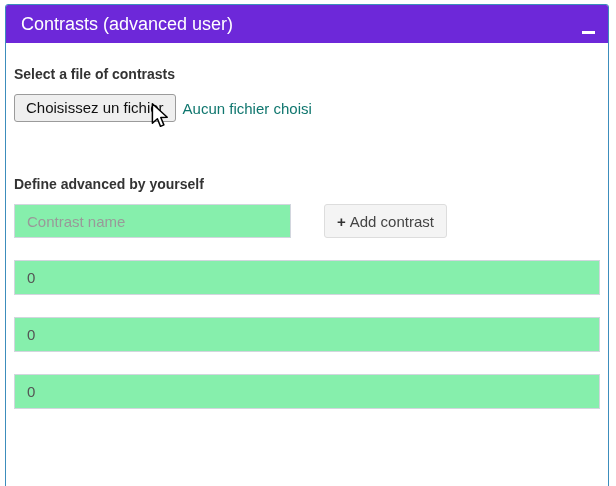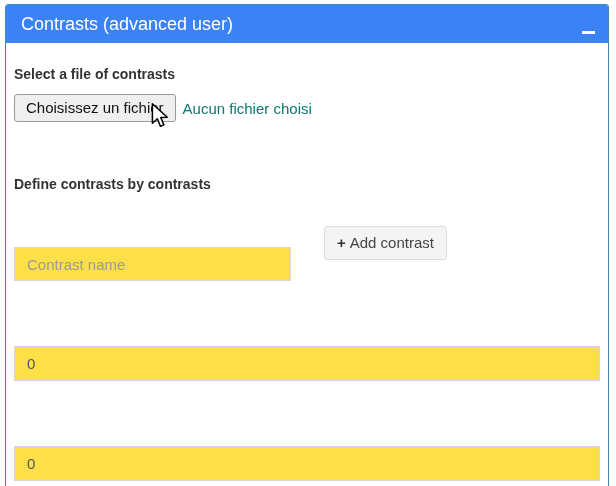--- a/index.html
+++ b/index.html
@@ -12,21 +12,21 @@
   .box{
     position:absolute;left:5px;top:4px;width:604px;height:560px;
     background:#ffffff;
     border:1px solid #3c8dbc;
     border-radius:3px;
     box-sizing:border-box;
   }
   .box-header{
     position:relative;
     height:38px;
-    background:#3b82f6;
+    background:#6d28d9;
     border-radius:2px 2px 0 0;
     color:#ffffff;
     padding:0 15px;
     box-sizing:border-box;
   }
   .box-title{
     font-size:18px;
     line-height:38px;
     font-weight:400;
     color:#ffffff;
@@ -80,24 +80,23 @@
   .define-group{margin-top:54px;}
   .define-row{display:flex;align-items:center;}
   .text-input, .num-input{
     box-sizing:border-box;
     height:34px;
     padding:6px 12px;
     border:1px solid #d2d6de;
     border-radius:0;
     font-size:15px;
     color:#555555;
-    background:#fde047;
+    background:#86efac;
     font-family:"Liberation Sans","DejaVu Sans",sans-serif;
     outline:none;
-    margin-top:43px;
   }
   .text-input{width:277px;}
   .text-input::placeholder{color:#999999;opacity:1;}
   .num-input{width:100%;height:35px;}
   .add-btn{
     margin-left:33px;
     display:inline-flex;
     align-items:center;
     box-sizing:border-box;
     height:34px;
@@ -141,21 +140,21 @@
 
     <div class="file-group">
       <label class="control-label">Select a file of contrasts</label>
       <div class="file-row">
         <span class="file-button">Choisissez un fichier</span>
         <span class="file-status">Aucun fichier choisi</span>
       </div>
     </div>
 
     <div class="define-group">
-      <label class="control-label">Define contrasts by contrasts</label>
+      <label class="control-label">Define advanced by yourself</label>
       <div class="define-row">
         <input type="text" class="text-input" placeholder="Contrast name" style="">
         <button class="add-btn">
           <span class="plus-glyph">+</span>
           <span>Add contrast</span>
         </button>
       </div>
     </div>
 
     <div class="num-group">

